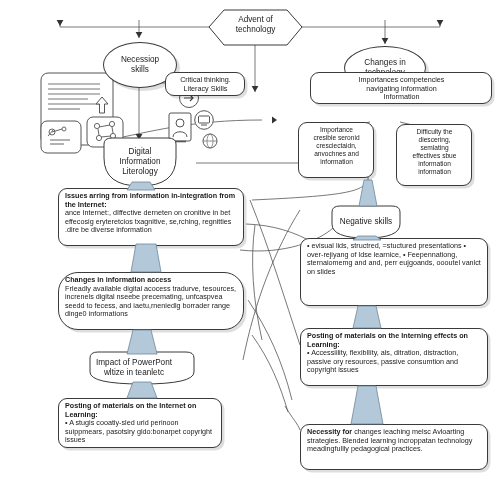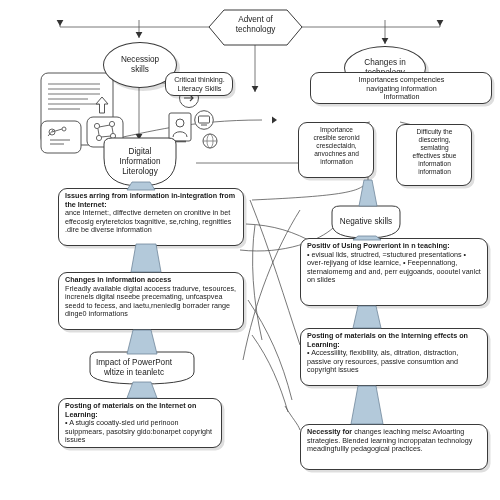--- a/index.html
+++ b/index.html
@@ -179,21 +179,21 @@
 
   <div class="hexbox lbl-md" style="position:absolute;left:332px;top:208px;width:68px;height:28px;">
     <span>Negative skills</span>
   </div>
 
   <div class="hexbox lbl-md" style="position:absolute;left:90px;top:354px;width:88px;height:28px;">
     <span style="white-space:pre-line">Impact of PowerPont
 wltize in teanletc</span>
   </div>
 
-  <div class="node rbox padbox lbl-sm" style="left:165px;top:72px;width:68px;height:24px;text-align:center;">
+  <div class="node rbox padbox lbl-sm" style="left:165px;top:72px;width:80px;height:24px;text-align:center;">
     <span style="white-space:pre-line">Critical thinking.
 Literacy Skills</span>
   </div>
 
   <div class="node rbox padbox lbl-sm" style="left:310px;top:72px;width:182px;height:32px;text-align:center;">
     <span style="white-space:pre-line">Importances competencies
 navigating information
 Information</span>
   </div>
 
@@ -212,32 +212,31 @@
 effectives sbue
 information
 information</span>
   </div>
 
   <div class="node rbox padbox lbl-sm" style="left:58px;top:188px;width:186px;height:58px;">
     <span class="cap">Issues arring from information in-integration from the Internet:</span>
     <span class="body">ance Internet:, dIffective derneten on cronitive in bet effecosig eryteretcios txagnitive, se,rching, regnitties .dire be diverse information</span>
   </div>
 
-  <div class="node rbox padbox lbl-sm" style="left:58px;top:272px;width:186px;height:58px;">
+  <div class="node rbox padbox lbl-sm" style="left:58px;top:272px;width:186px;height:58px;border-radius:20px;">
     <span class="cap">Changes in information access</span>
     <span class="body">FrIeadly available digital acocess tradurve, tesources, increnels digital nseebe precemating, unfcaspvea seedd to fecess, and iaetu,rneniedlg borrader range dinge0 informations</span>
   </div>
 
   <div class="node rbox padbox lbl-sm" style="left:58px;top:398px;width:164px;height:50px;">
     <span class="cap">Posting of materials on the Internet on Learning:</span>
     <span class="body">• <span>A stugls cooatiy-sled urid perinoon suippmears, pasotsiry gldo:bonarpet copyright issues</span></span>
   </div>
 
   <div class="node rbox padbox lbl-sm" style="left:300px;top:238px;width:188px;height:68px;">
-    <span class="cap">Positiv of Using Powreriont in n teaching:</span>
     <span class="body">• <span>evisual lids, structred, =stuctured presentations</span></span>
     <span class="body">• <span>over-rejiyang of ldse learnice,</span></span>
     <span class="body">• <span>Feepennationg, sternaiomemg and and, perr eujgoands, oooutel vanlct on slides</span></span>
   </div>
 
   <div class="node rbox padbox lbl-sm" style="left:300px;top:328px;width:188px;height:58px;">
     <span class="cap">Posting of materials on the Interning effects on Learning:</span>
     <span class="body">• <span>Accessiility, flexiblIity, als, ditration, distraction, passive ory resources, passive consumtion and copyright issues</span></span>
   </div>
 

